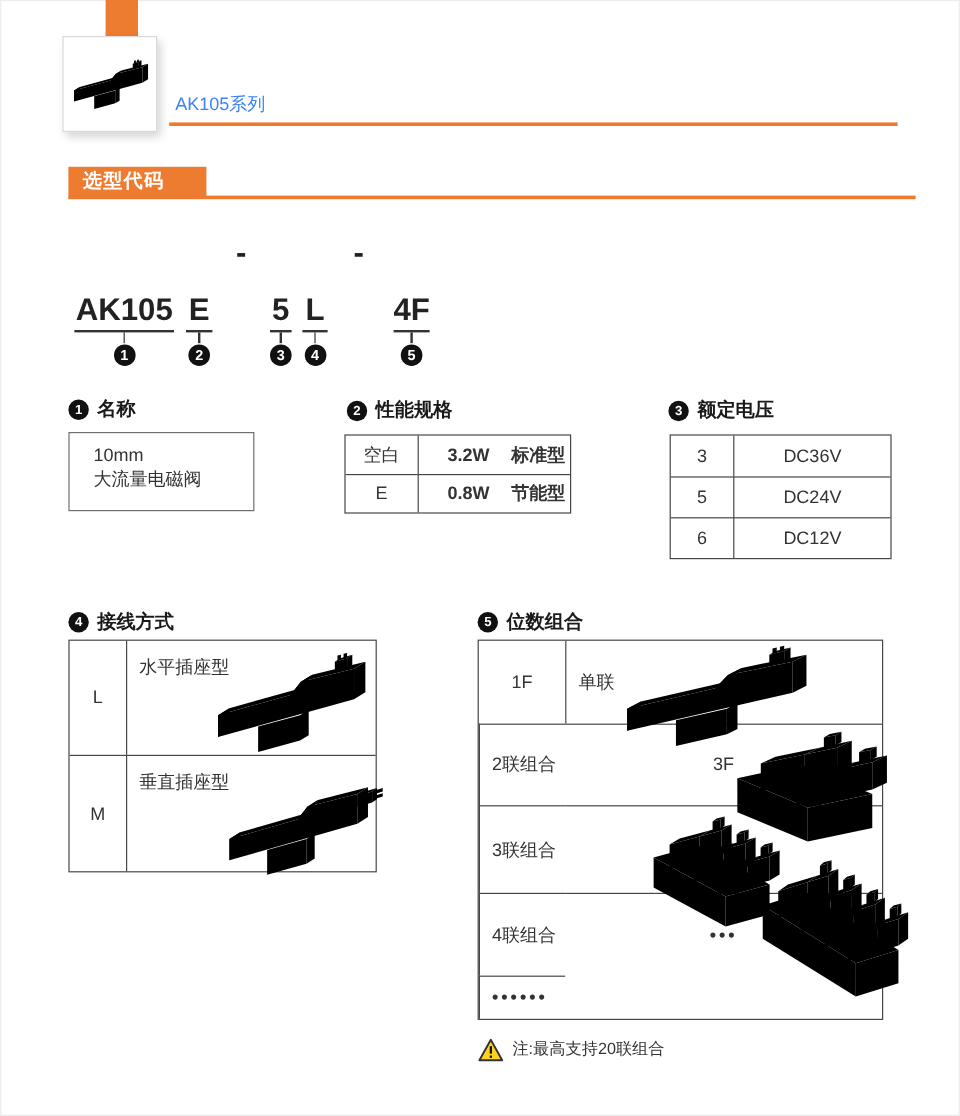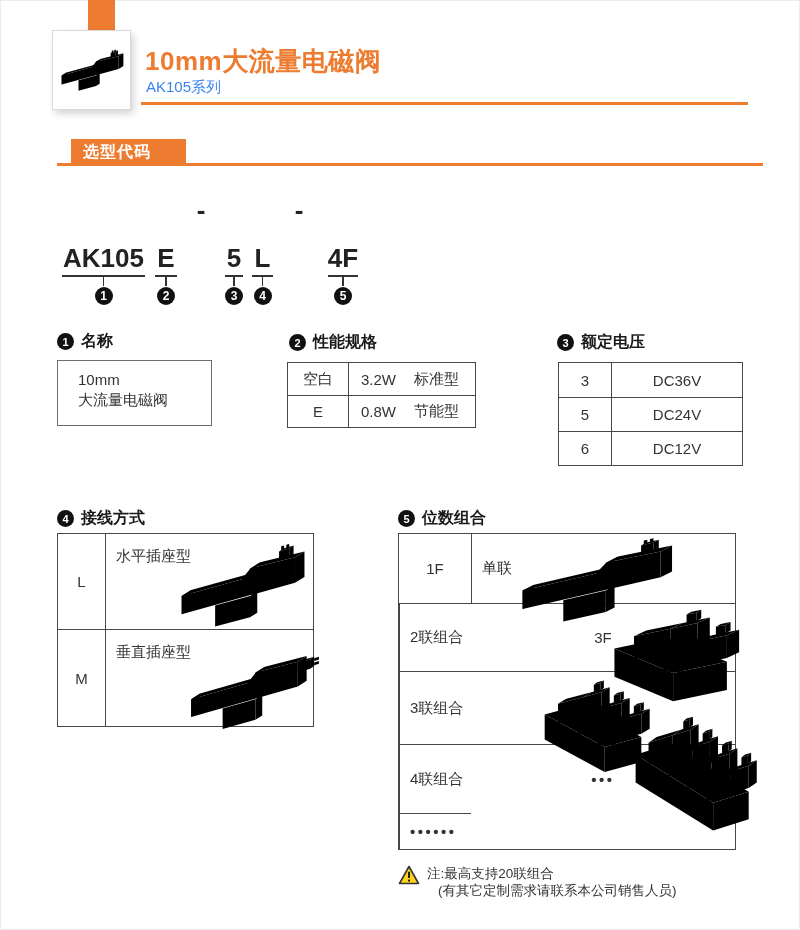--- a/index.html
+++ b/index.html
@@ -10,21 +10,21 @@
   }
 
   
   .ribbon { position:absolute; left:88px; top:0; width:27px; height:92px; background:#ED7B30; }
   .thumb { position:absolute; left:52px; top:30px; width:77px; height:78px; background:#fff;
            border:1px solid #d9d9d9; box-shadow:3px 4px 7px rgba(0,0,0,.16);
            display:flex; align-items:center; justify-content:center; z-index:2; }
   .title { position:absolute; left:145px; top:44px; font-size:26px; font-weight:700; color:#ED7B30; letter-spacing:.5px; }
   .series { position:absolute; left:146px; top:78px; font-size:15px; color:#3b82f6; }
   .hr1 { position:absolute; left:141px; top:102px; width:607px; height:3px; background:#ED7B30; }
-  .badge { position:absolute; left:71px; top:139px; width:115px; height:26px; background:#ED7B30;
+  .badge { position:absolute; left:57px; top:139px; width:115px; height:26px; background:#ED7B30;
            color:#fff; font-size:16px; font-weight:700; line-height:26px; padding-left:12px; box-sizing:border-box; letter-spacing:1px; }
   .hr2 { position:absolute; left:57px; top:163px; width:706px; height:2.5px; background:#ED7B30; }
 
   
   .codeblock { position:absolute; left:0; top:195px; width:420px; height:72px; }
   .seg { position:absolute; top:0; display:flex; flex-direction:column; align-items:center; }
   .seg .txt { font-size:26px; font-weight:700; color:#222; height:32px; line-height:30px; white-space:nowrap;margin-top:48px; }
   .seg .ul { align-self:stretch; height:2px; background:#333; }
   .seg .tick { width:1.5px; height:9px; background:#333; }
   .dash { position:absolute; top:0; font-size:26px; font-weight:700; color:#222; height:32px; line-height:30px; text-align:center; }
@@ -43,21 +43,21 @@
   
   .tbl { position:absolute; display:grid; border:1px solid #474747; background:#fff; box-sizing:content-box; }
   .tbl .c { display:flex; align-items:center; font-size:15px; color:#333; box-sizing:border-box; }
   .tbl .c.bl { border-left:1px solid #474747; }
   .tbl .c.bt { border-top:1px solid #474747; }
   .tbl .code { justify-content:center; }
   .tbl-spec   { left:287px; top:362px; grid-template-columns:60px 127px; grid-template-rows:32px 32px; }
   .tbl-volt   { left:558px; top:362px; grid-template-columns:52px 131px; grid-template-rows:34px 34px 34px; }
   .tbl-wiring { left:57px;  top:533px; grid-template-columns:47px 208px; grid-template-rows:95px 97px; }
   .tbl-sta    { left:398px; top:533px; grid-template-columns:72px 264px; grid-template-rows:69px 68px 73px 69px 36px; }
-  .tbl-spec .lbl { padding-left:12px; }
+  .tbl-spec .lbl { padding-left:24px;font-weight:bold; }
   .tbl-spec .lbl .t2 { margin-left:18px; }
   .tbl-volt .lbl { justify-content:center; }
   .tbl-wiring .lbl { align-items:flex-start; padding:13px 0 0 10px; }
   .tbl-sta .lbl { padding-left:10px; }
   .dots { font-weight:700; letter-spacing:2.5px; color:#222; }
 
   
   .art { position:absolute; }
 
   
@@ -171,21 +171,20 @@
 </svg>
 
 <div class="page">
 
   <div class="ribbon"></div>
   <div class="thumb">
     <svg class="lineart" width="70" height="46" viewBox="0 0 190 126">
         <use href="#g-valve-l"></use>
       </svg>
   </div>
-  <div class="title">10mm大流量电磁阀</div>
   <div class="series">AK105系列</div>
   <div class="hr1"></div>
   <div class="badge">选型代码</div>
   <div class="hr2"></div>
 
   <div class="codeblock">
     <div class="seg" style="left:62px;width:83px">
       <span class="txt">AK105</span>
       <div class="ul"></div>
       <div class="tick"></div>
@@ -305,17 +304,16 @@
     </svg>
 
   <div class="note">
     <svg width="22" height="20" viewBox="0 0 22 20">
       <path d="M11 1.5 L20.5 18.5 L1.5 18.5 Z" fill="#FFD21E" stroke="#333" stroke-width="1.6" stroke-linejoin="round"></path>
       <rect x="10.1" y="6.8" width="1.9" height="6.2" fill="#111"></rect>
       <rect x="10.1" y="14.6" width="1.9" height="1.9" fill="#111"></rect>
     </svg>
     <div class="lines">
       <div class="l1">注:最高支持20联组合</div>
-      <div class="l2">(有其它定制需求请联系本公司销售人员)</div>
     </div>
   </div>
 
 </div>
 
 </body></html>

